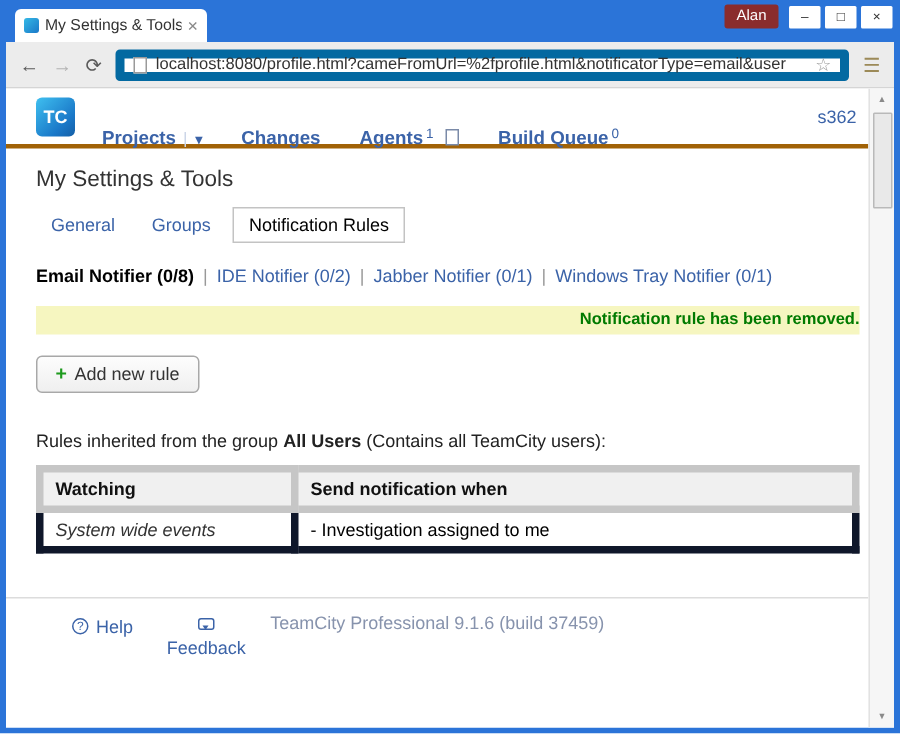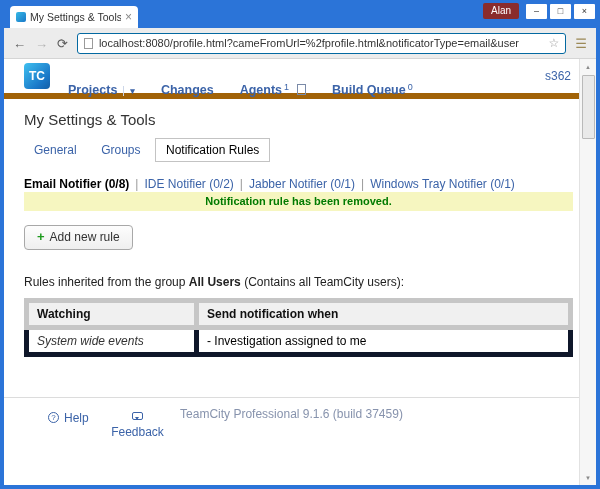--- a/index.html
+++ b/index.html
@@ -21,33 +21,33 @@
                margin-right:4px; }
   .win-btn { width:21px; height:15px; background:#fff; color:#333; font-size:9px; line-height:9px;
              display:flex; align-items:center; justify-content:center; border-radius:1px; cursor:pointer; }
 
   
   .chrome-body { margin:0 4px; height:457px; background:#fff; display:flex; flex-direction:column; }
   .navbar { height:31px; background:#ececec; border-bottom:1px solid #d5d5d5; display:flex;
             align-items:center; padding:0 9px; gap:9px; flex:0 0 auto; }
   .nav-icon { font-size:13px; color:#5a5a5a; cursor:pointer; }
   .nav-icon.fwd { color:#b3b3b3; }
-  .omnibox { flex:1; min-width:0; height:21px; background:#fff; border:1px solid #0369a1; border-radius:3px;
+  .omnibox { flex:1; min-width:0; height:21px; background:#fff; border:6px solid #0369a1; border-radius:3px;
              display:flex; align-items:center; gap:6px; padding:0 6px; }
   .page-ico { width:9px; height:11px; border:1px solid #9a9a9a; background:#fff; flex:0 0 auto; }
   .url { flex:1; font-size:11px; color:#333; white-space:nowrap; overflow:hidden; }
   .star { color:#9a9a9a; font-size:12px; cursor:pointer; }
   .menu-icon { font-size:13px; color:#9c8a58; cursor:pointer; }
 
   
   .viewport { flex:1; position:relative; background:#fff; overflow:hidden; }
   .page { position:absolute; left:0; top:0; right:17px; bottom:0; overflow:hidden; }
 
   .tc-header { height:40px; display:flex; align-items:center; padding:0 8px 0 20px;
-               border-bottom:6px solid #a16207; }
+               border-bottom:3px solid #a16207; }
   .tc-logo { width:26px; height:26px; border-radius:4px; color:#fff; font-weight:bold; font-size:12px;
              display:flex; align-items:center; justify-content:center; cursor:pointer;
              background:linear-gradient(135deg,#3fc0f0 0%,#1a78c8 70%,#155fa6 100%); }
   .tc-nav { display:flex; gap:26px; margin-left:18px; align-items:center; }
   .tc-nav-item { font-size:12.5px; font-weight:bold; color:#3b63a8; cursor:pointer; white-space:nowrap;margin-top:28px; }
   .badge { font-size:9px; color:#3b63a8; font-weight:normal; position:relative; top:-4px; margin-left:2px; }
   .proj-caret { margin-left:6px; padding-left:6px; border-left:1px solid #ccd6e8; color:#3b63a8; font-size:9px; }
   .agent-box { display:inline-block; width:9px; height:11px; border:1px solid #7a8aa8; margin-left:8px;
                vertical-align:-1px; }
   .tc-user { margin-left:auto; font-size:12px; color:#3b63a8; cursor:pointer; }
@@ -57,22 +57,22 @@
 
   .tabs { margin-top:10px; }
   .tab-link { display:inline-block; padding:4px 10px; font-size:12px; color:#3b63a8; cursor:pointer; }
   .tab-link.active { border:1px solid #c3c3c3; color:#000; background:#fff; }
 
   .notifiers { margin-top:15px; font-size:12px; }
   .notifier { color:#3b63a8; cursor:pointer; }
   .notifier.active { color:#000; font-weight:bold; cursor:default; }
   .sep { color:#999; margin:0 6px; }
 
-  .banner { margin-top:1px; background:#f6f6c0; color:#007a00; font-weight:bold; font-size:11px;
-            text-align:center; padding:3px 0 4px; }
+  .banner { margin-top:13px; background:#f6f6c0; color:#007a00; font-weight:bold; font-size:11px;
+            text-align:right; padding:3px 0 4px; }
 
   .add-rule { margin-top:14px; display:inline-flex; align-items:center; gap:5px; padding:4px 12px 5px;
               font-size:12px; font-family:"Liberation Sans", sans-serif; color:#333;
               background:linear-gradient(#fdfdfd,#efefef); border:1px solid #a8a8a8; border-radius:4px;
               cursor:pointer; }
   .plus { color:#1d9a1d; font-weight:bold; font-size:13px; line-height:10px; }
 
   .inherited { margin-top:25px; font-size:12px; color:#222; }
 
   .rules-table { margin-top:9px; width:100%; border-collapse:collapse; border:1px solid #bfbfbf; }

